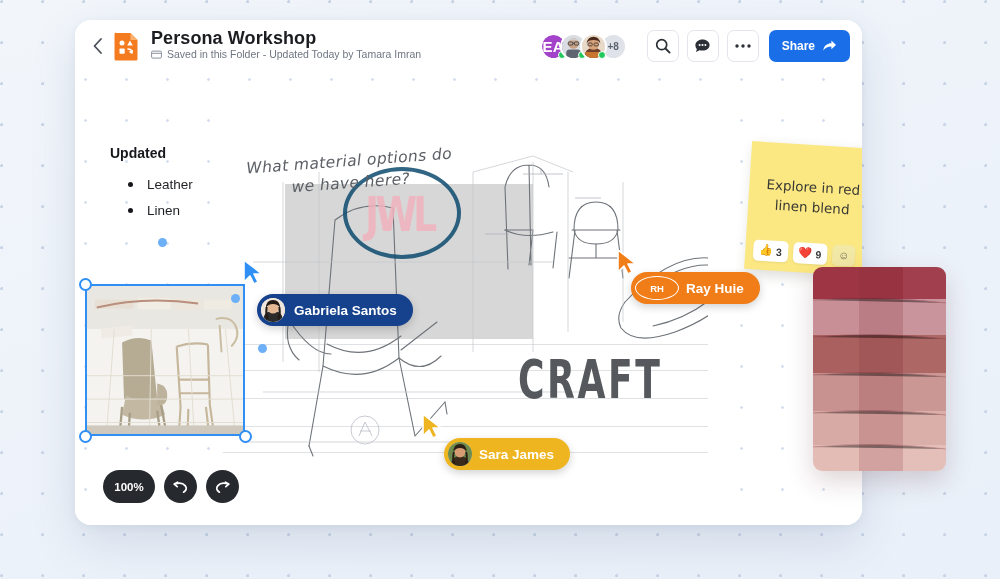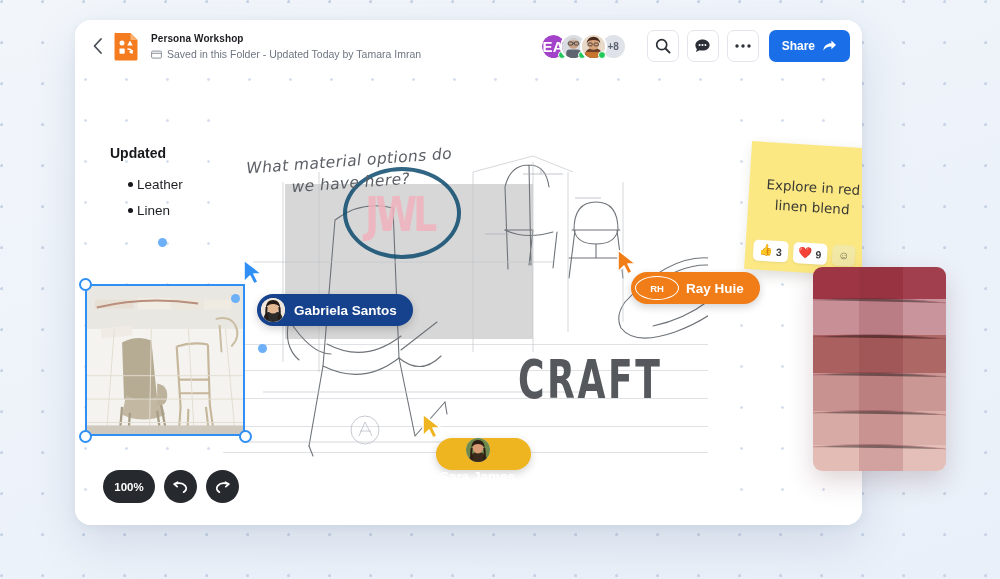--- a/index.html
+++ b/index.html
@@ -58,21 +58,21 @@
 
   .doc-icon {
     width: 28px; height: 30px;
     flex: none;
     margin-left: 2px;
     margin-right: 10px;
   }
 
   .title-block { flex: none; min-width: 0; }
   .doc-title {
-    font-size: 10px;
+    font-size: 18px;
     font-weight: bold;
     color: #1b1d21;
     letter-spacing: 0.1px;
     line-height: 15px;
   }
   .doc-sub {
     display: flex;
     align-items: center;
     gap: 5px;
     font-size: 10.5px;
@@ -186,21 +186,21 @@
   }
   .tx-title {
     font-size: 14px;
     font-weight: bold;
     color: #16181c;
     margin-bottom: 10px;
   }
   .tx-item {
     display: flex;
     align-items: center;
-    gap: 4px;
+    gap: 14px;
     font-size: 13.5px;
     color: #1d1f23;
     height: 26px;
     margin-left: 18px;
   }
   .tx-bullet {
     width: 5px; height: 5px;
     border-radius: 50%;
     background: #16181c;
     flex: none;
@@ -695,21 +695,21 @@
         <div class="cur-label" style="left:16px; top:24px; background:#f07d18;">
           <span class="cur-init">RH</span>
           <span>Ray Huie</span>
         </div>
       </div>
 
       <div class="cursor-wrap" style="left:345px; top:340px;">
         <svg class="cur-arrow" style="left:0;top:0" width="24" height="28" viewBox="0 0 24 28">
           <path d="M3 2 L3 24 L9 18 L13 26 L17 24 L13 16 L21 16 Z" fill="#efb520" stroke="#ffffff" stroke-width="1.6" stroke-linejoin="round"></path>
         </svg>
-        <div class="cur-label" style="left:16px; top:26px; background:#efb520;flex-direction:column;">
+        <div class="cur-label" style="left:24px; top:26px; background:#efb520;">
           <span class="cur-av">
             <svg width="24" height="24" viewBox="0 0 24 24">
               <rect width="24" height="24" fill="#6f8a4f"></rect>
               <path d="M3 24 q0 -10 9 -10 q9 0 9 10 z" fill="#3a2a1c"></path>
               <circle cx="12" cy="10" r="5.4" fill="#d79c74"></circle>
               <path d="M5.4 10 q0 -8 6.6 -8 q6.6 0 6.6 8 q-2 -4 -6.6 -4 q-4.6 0 -6.6 4z" fill="#2e1f15"></path>
               <path d="M4.8 10 q-1.4 7 0.4 12 l2 -1 q-1.8 -5 -0.6 -11z" fill="#2e1f15"></path>
               <path d="M19.2 10 q1.4 7 -0.4 12 l-2 -1 q1.8 -5 0.6 -11z" fill="#2e1f15"></path>
             </svg>
           </span>

